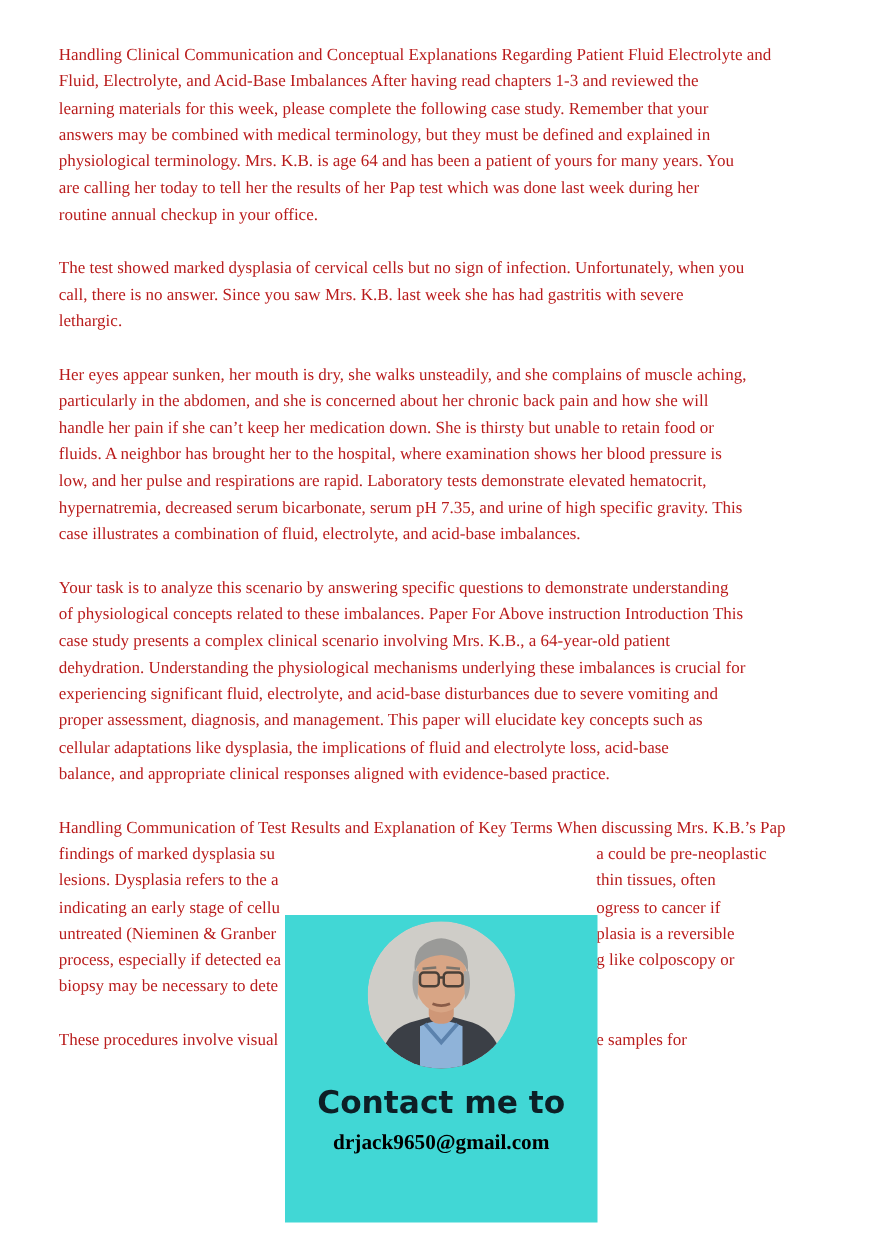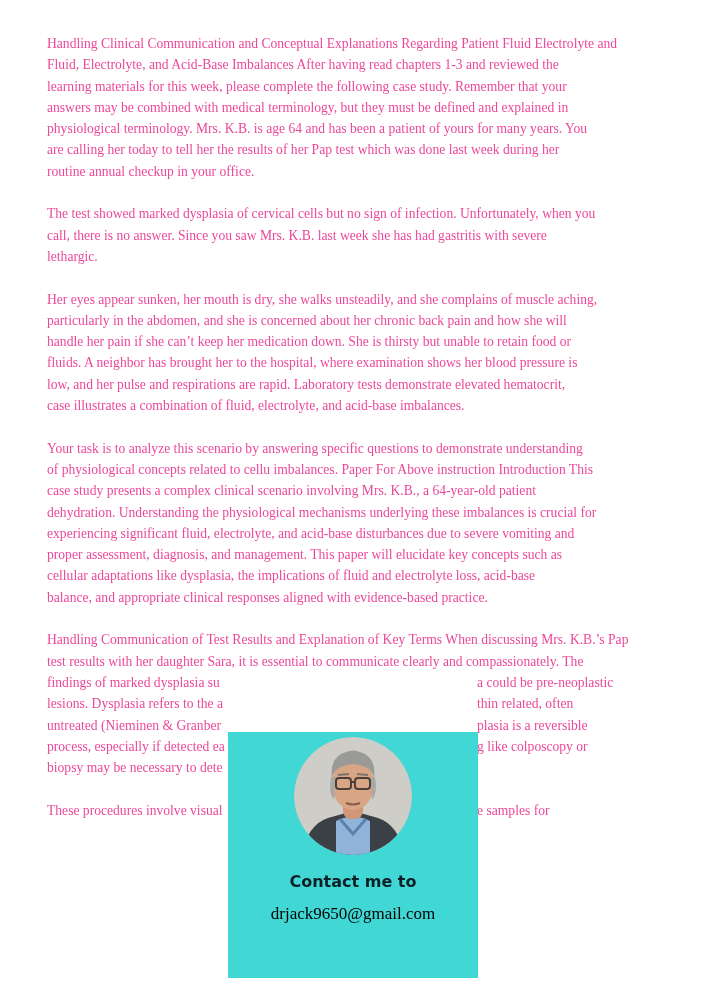--- a/index.html
+++ b/index.html
@@ -10,21 +10,21 @@
     overflow: hidden;
     font-family: "Liberation Serif", serif;
   }
   .doc {
     position: absolute;
     left: 47px; top: 33px;
     width: 618px;
     font-family: "Liberation Serif", serif;
     font-size: 13.6px;
     line-height: 21.3px;
-    color: #ec4899;
+    color: #b91c1c;
   }
   .para { margin: 0 0 21.3px 0; }
   .line { white-space: pre; position: relative; height: 21.3px; }
   .rfrag { position: absolute; left: 430px; top: 0; }
 
   .overlay-card {
     position: absolute;
     left: 228px; top: 732px;
     width: 250px; height: 246px;
     background: #41d7d5;
@@ -38,29 +38,29 @@
     margin-top: 5px;
     border-radius: 50%;
     overflow: hidden;
     flex: 0 0 auto;
   }
   .portrait svg { display: block; width: 118px; height: 118px; }
   .overlay-headline {
     margin-top: 13px;
     font-family: "DejaVu Sans", sans-serif;
     font-weight: 700;
-    font-size: 16px;
+    font-size: 25px;
     line-height: 27px;
     color: #0d1f26;
     text-align: center;
   }
   .overlay-email {
     margin-top: 9px;
     font-family: "Liberation Serif", serif;
-    font-weight: 400;
+    font-weight: 700;
     font-size: 17px;
     color: #000000;
     text-align: center;
   }
 </style>
 </head>
 <body>
 
 <div class="doc">
     <div class="para">
@@ -76,37 +76,38 @@
       <div class="line">The test showed marked dysplasia of cervical cells but no sign of infection. Unfortunately, when you</div>
       <div class="line">call, there is no answer. Since you saw Mrs. K.B. last week she has had gastritis with severe</div>
       <div class="line">lethargic.</div>
     </div>
     <div class="para">
       <div class="line">Her eyes appear sunken, her mouth is dry, she walks unsteadily, and she complains of muscle aching,</div>
       <div class="line">particularly in the abdomen, and she is concerned about her chronic back pain and how she will</div>
       <div class="line">handle her pain if she can’t keep her medication down. She is thirsty but unable to retain food or</div>
       <div class="line">fluids. A neighbor has brought her to the hospital, where examination shows her blood pressure is</div>
       <div class="line">low, and her pulse and respirations are rapid. Laboratory tests demonstrate elevated hematocrit,</div>
+      <div class="line">hypernatremia, decreased serum bicarbonate, serum pH 7.35, and urine of high specific gravity. This</div>
       <div class="line">case illustrates a combination of fluid, electrolyte, and acid-base imbalances.</div>
     </div>
     <div class="para">
       <div class="line">Your task is to analyze this scenario by answering specific questions to demonstrate understanding</div>
-      <div class="line">of physiological concepts related to cellu imbalances. Paper For Above instruction Introduction This</div>
+      <div class="line">of physiological concepts related to these imbalances. Paper For Above instruction Introduction This</div>
       <div class="line">case study presents a complex clinical scenario involving Mrs. K.B., a 64-year-old patient</div>
       <div class="line">dehydration. Understanding the physiological mechanisms underlying these imbalances is crucial for</div>
       <div class="line">experiencing significant fluid, electrolyte, and acid-base disturbances due to severe vomiting and</div>
       <div class="line">proper assessment, diagnosis, and management. This paper will elucidate key concepts such as</div>
       <div class="line">cellular adaptations like dysplasia, the implications of fluid and electrolyte loss, acid-base</div>
       <div class="line">balance, and appropriate clinical responses aligned with evidence-based practice.</div>
     </div>
     <div class="para">
       <div class="line">Handling Communication of Test Results and Explanation of Key Terms When discussing Mrs. K.B.’s Pap</div>
-      <div class="line">test results with her daughter Sara, it is essential to communicate clearly and compassionately. The</div>
       <div class="line"><span>findings of marked dysplasia su</span><span class="rfrag">a could be pre-neoplastic</span></div>
-      <div class="line"><span>lesions. Dysplasia refers to the a</span><span class="rfrag">thin related, often</span></div>
+      <div class="line"><span>lesions. Dysplasia refers to the a</span><span class="rfrag">thin tissues, often</span></div>
+      <div class="line"><span>indicating an early stage of cellu</span><span class="rfrag">ogress to cancer if</span></div>
       <div class="line"><span>untreated (Nieminen &amp; Granber</span><span class="rfrag">plasia is a reversible</span></div>
       <div class="line"><span>process, especially if detected ea</span><span class="rfrag">g like colposcopy or</span></div>
       <div class="line"><span>biopsy may be necessary to dete</span><span class="rfrag"></span></div>
     </div>
     <div class="para">
       <div class="line"><span>These procedures involve visual</span><span class="rfrag">e samples for</span></div>
     </div>
   </div>
 
 <div class="overlay-card" style="background: rgb(65, 215, 213);">

